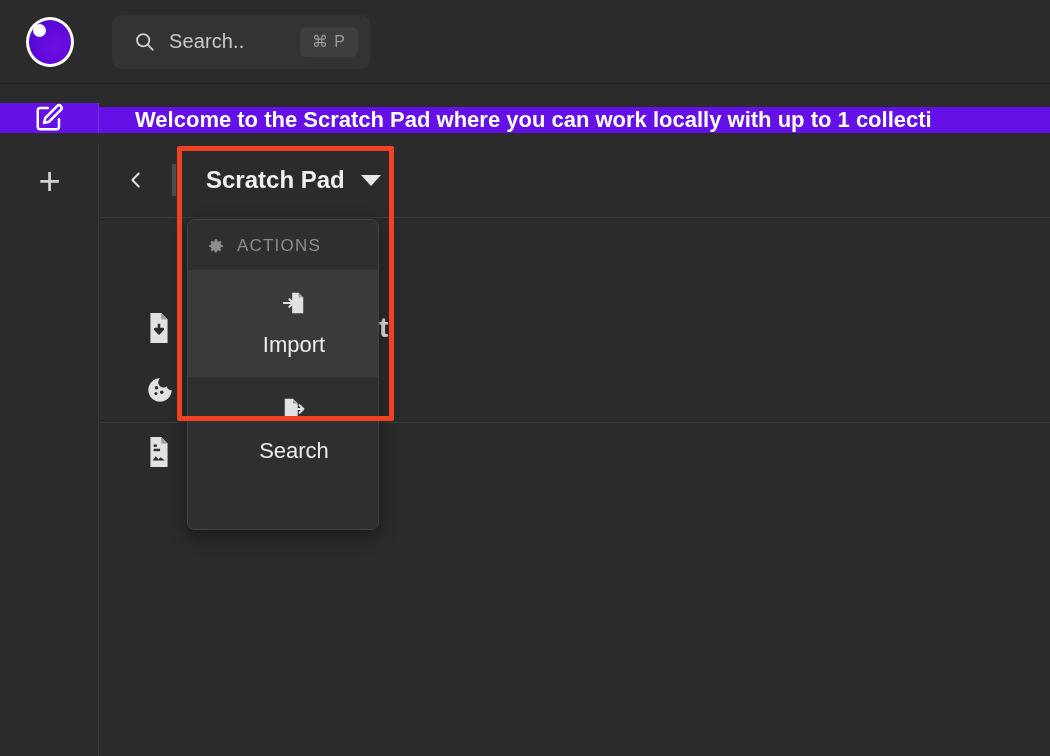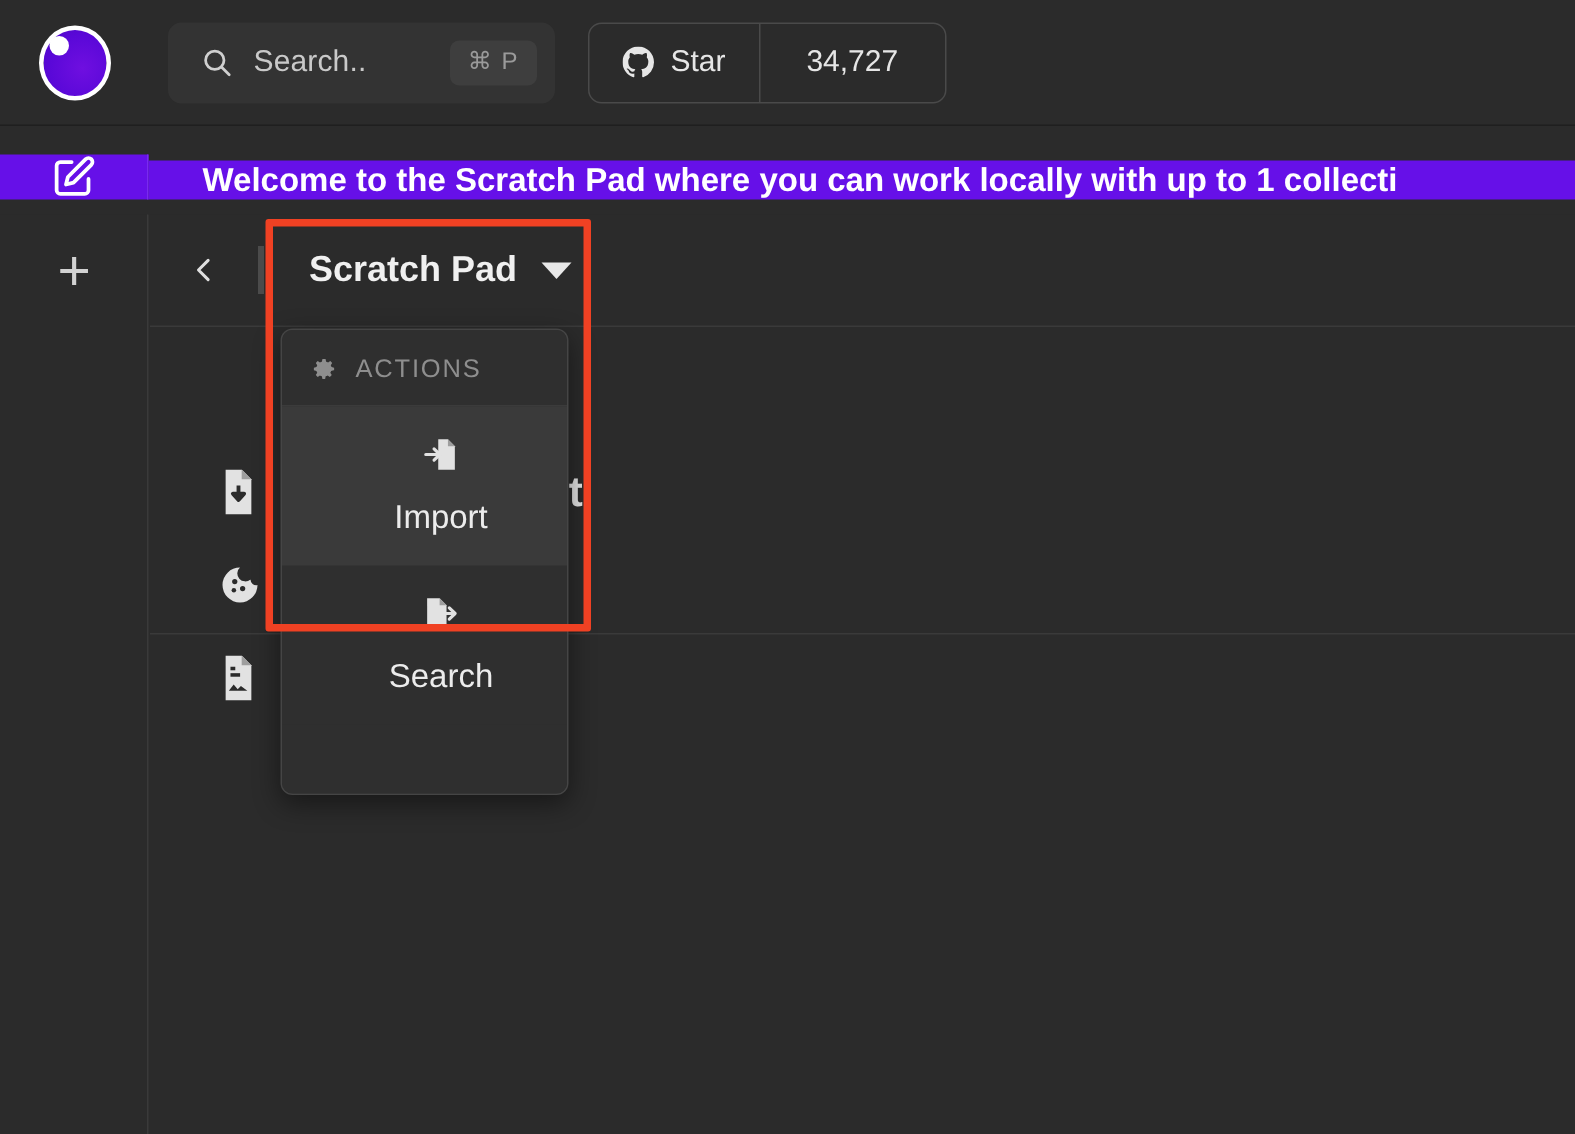--- a/index.html
+++ b/index.html
@@ -175,37 +175,20 @@
       <span class="search-ico">
         <svg width="21" height="21" viewBox="0 0 24 24" fill="none" stroke="#d0d0d0" stroke-width="2.1" stroke-linecap="round">
           <circle cx="10.5" cy="10.5" r="7"></circle>
             <line x1="16" y1="16" x2="21.5" y2="21.5"></line>
         </svg>
       </span>
       <span class="search-text">Search..</span>
       <span class="kbd">⌘ P</span>
     </div>
 
-    <div class="starbtn">
-      <div class="seg">
-        <span>
-          <svg width="21" height="21" viewBox="0 0 16 16" fill="#e6e6e6">
-            <path d="M8 0C3.58 0 0 3.58 0 8c0 3.54 2.29 6.53 5.47 7.59.4.07.55-.17.55-.38
-            0-.19-.01-.82-.01-1.49-2.01.37-2.53-.49-2.69-.94-.09-.23-.48-.94-.82-1.13-.28-.15-.68-.52-.01-.53.63-.01
-            1.08.58 1.23.82.72 1.21 1.87.87 2.33.66.07-.52.28-.87.51-1.07-1.78-.2-3.64-.89-3.64-3.95
-            0-.87.31-1.59.82-2.15-.08-.2-.36-1.02.08-2.12 0 0 .67-.21 2.2.82a7.4 7.4 0 0 1 2-.27c.68 0
-            1.36.09 2 .27 1.53-1.04 2.2-.82 2.2-.82.44 1.1.16 1.92.08 2.12.51.56.82 1.27.82 2.15 0
-            3.07-1.87 3.75-3.65 3.95.29.25.54.73.54 1.48 0 1.07-.01 1.93-.01 2.2 0 .21.15.46.55.38A8.01
-            8.01 0 0 0 16 8c0-4.42-3.58-8-8-8z"></path>
-          </svg>
-        </span>
-        <span>Star</span>
-      </div>
-      <div class="seg count">34,727</div>
-    </div>
   </div>
 
   <div class="banner">
     <div class="banner-ico-cell">
       <span>
         <svg width="30" height="30" viewBox="0 0 24 24" fill="none" stroke="#ffffff" stroke-width="2" stroke-linecap="round" stroke-linejoin="round">
           <path d="M11 4H5a2 2 0 0 0-2 2v13a2 2 0 0 0 2 2h13a2 2 0 0 0 2-2v-6"></path>
           <path d="M18.5 2.5a2.1 2.1 0 0 1 3 3L12 15l-4 1 1-4 9.5-9.5z"></path>
         </svg>
       </span>

